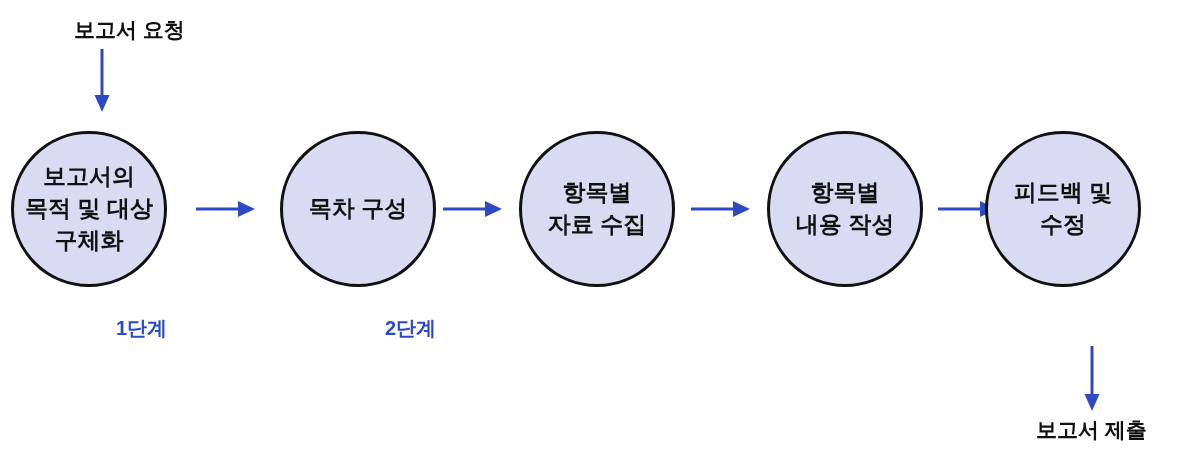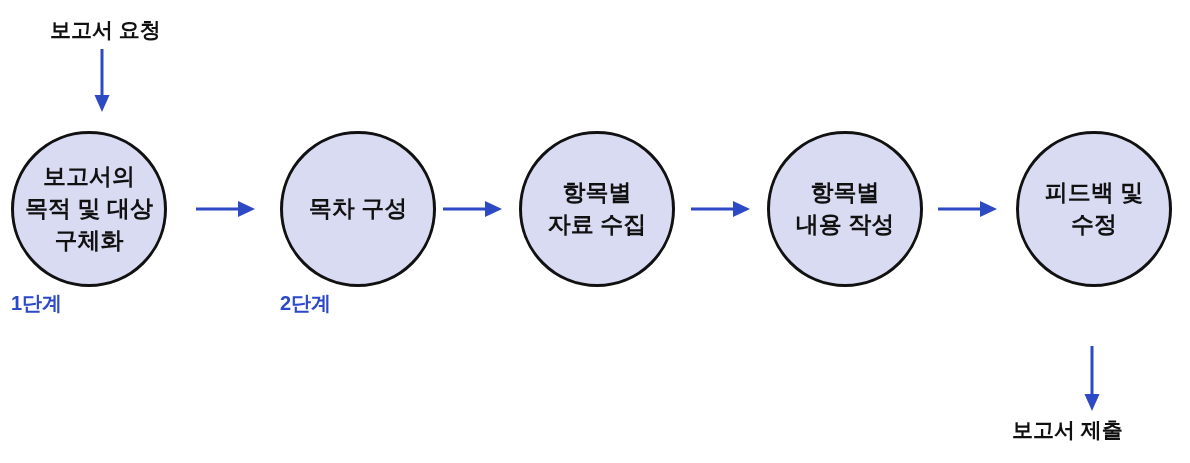--- a/index.html
+++ b/index.html
@@ -19,59 +19,60 @@
     background: var(--background);
     font-family: "Liberation Sans", "DejaVu Sans", sans-serif;
     overflow: hidden;
   }
   .terminal-label {
     position: absolute;
     font-size: 21px;
     font-weight: 700;
     color: var(--text);
     white-space: nowrap;
+    margin-left: 24px;
   }
   .start-label { left: 50px; top: 16px; }
   .end-label { left: 1012px; top: 416px; width: 160px; text-align: left; }
   .arrow { position: absolute; display: block; }
   .arrow line { stroke: var(--arrow); stroke-width: 3; }
   .arrow polygon { fill: var(--arrow); }
   .arrow-down-start { left: 92px; top: 49px; }
   .arrow-down-end { left: 1082px; top: 346px; }
   .arrow-right-1 { left: 196px; top: 199px; }
   .arrow-right-2 { left: 443px; top: 199px; }
   .arrow-right-3 { left: 691px; top: 199px; }
   .arrow-right-4 { left: 938px; top: 199px; }
   .step { position: absolute; top: 131px; width: 156px; }
   .step-1 { left: 11px; }
   .step-2 { left: 280px; }
   .step-3 { left: 519px; }
   .step-4 { left: 767px; }
-  .step-5 { left: 1016px; }
+  .step-5 { left: 985px; }
   .circle {
     width: 156px;
     height: 156px;
     border-radius: 50%;
     background: var(--node_fill);
     border: 3px solid var(--node_border);
     display: flex;
     align-items: center;
     justify-content: center;
   }
   .circle-text {
     font-size: 23px;
     font-weight: 700;
     color: var(--text);
     text-align: center;
     line-height: 1.38;
     white-space: pre-line;
   }
   .stage {
-    margin-top: 3px;
-    text-align: left;
+    margin-top: 28px;
+    text-align: right;
     font-size: 20px;
     font-weight: 700;
     color: var(--stage);
   }
 </style>
 </head>
 <body>
 
 <div class="canvas">
 

